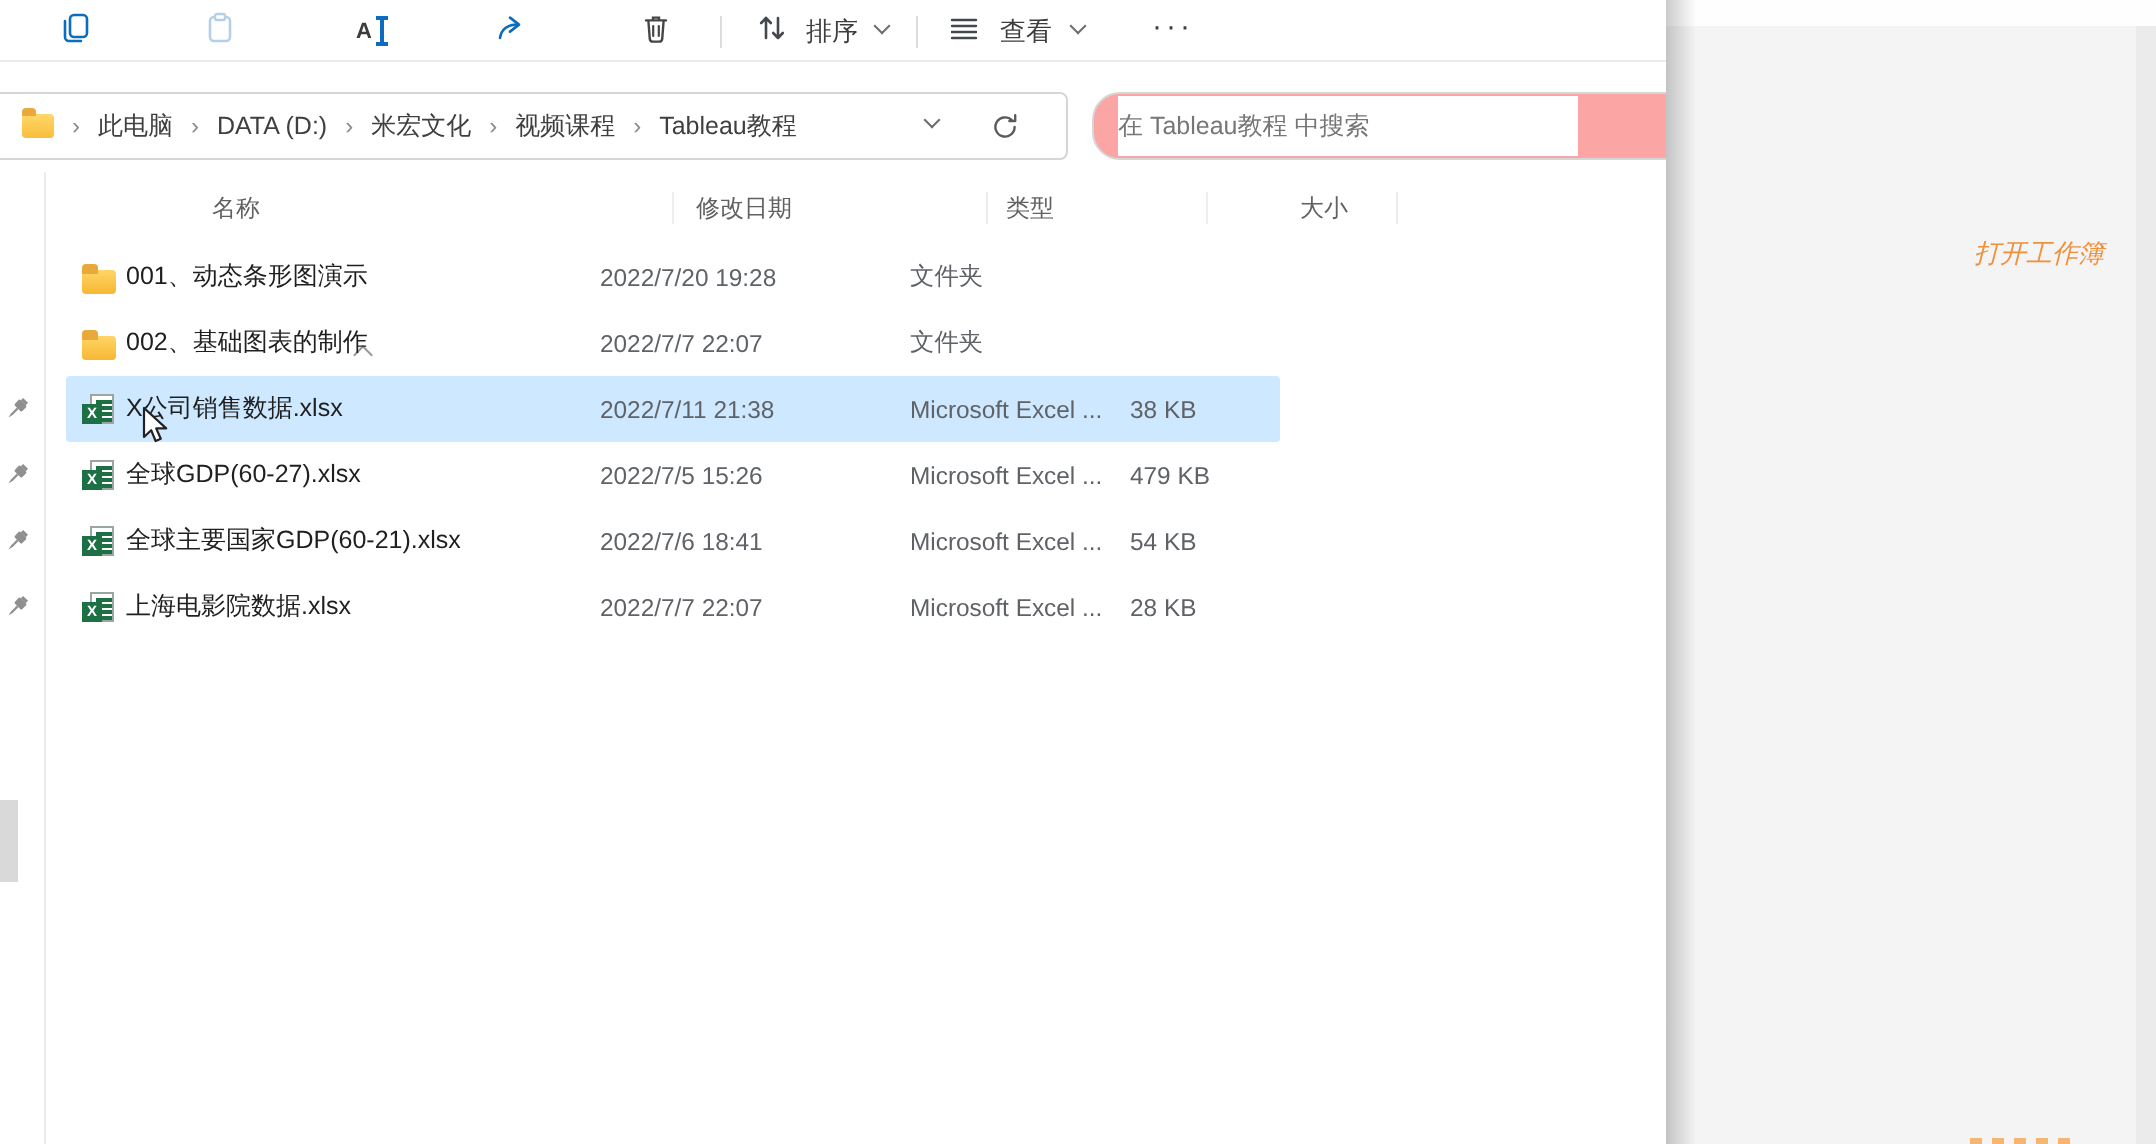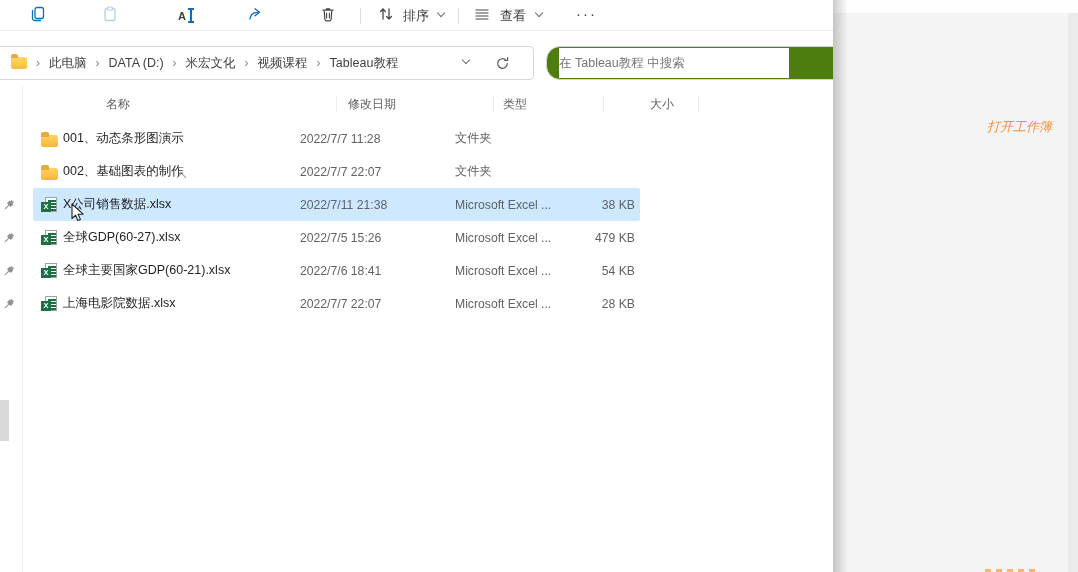--- a/index.html
+++ b/index.html
@@ -38,21 +38,21 @@
     align-items:center; padding-left:16px; }
   .crumb-sep { color:#8a8a8a; font-size:12px; margin:0 9px; }
   .crumb-item { font-size:12.5px; color:#3f3f3f; white-space:nowrap;text-align:center; }
   .mini-folder { position:relative; width:16px; height:12px; background:linear-gradient(#ffd869,#f9bd3c);
     border-radius:2px; flex:0 0 auto; }
   .mini-folder:before { content:""; position:absolute; left:0; top:-3px; width:7px; height:4px;
     background:#eaa93a; border-radius:2px 2px 0 0; }
   .addr-chevdown { position:absolute; left:468px; top:13px; }
   .refresh-ic { position:absolute; left:500px; top:9px; }
   .search-box { position:absolute; left:546px; top:0; width:320px; height:34px;
-    border:1px solid #d6d6d6; border-radius:14px; background:#4d7c0f; }
+    border:1px solid #d6d6d6; border-radius:14px; background:#fca5a5; }
   .search-box input { position:absolute; left:12px; top:1px; width:230px; height:30px;
     border:none; outline:none; font-size:12.5px; color:#444;
     font-family:"Liberation Sans","DejaVu Sans",sans-serif; }
   .search-box input::placeholder { color:#767676; opacity:1; }
   .search-ic { position:absolute; right:12px; top:9px; }
 
   
   .pin-strip-divider { position:absolute; left:22px; top:86px; bottom:0; width:1px; background:#ececec; }
   .pin { position:absolute; left:2px; width:14px; height:14px; }
   .nav-scroll-thumb { position:absolute; left:0; top:400px; width:9px; height:41px; background:#d9d9d9; }
@@ -77,21 +77,21 @@
     background:#e9a83a; border-radius:2px 2px 0 0; }
   .xl-page { position:absolute; left:4px; top:0; width:12px; height:15px; background:#fff;
     border:1px solid #9aa7a0; }
   .xl-page:before { content:""; position:absolute; left:1.5px; top:2.5px; width:8px; height:1.5px;
     background:#1d7044; box-shadow:0 3px 0 #1d7044, 0 6px 0 #1d7044, 0 9px 0 #1d7044; }
   .xl-box { position:absolute; left:0; top:5px; width:10px; height:10px; background:#1d7044;
     color:#fff; font-size:7.5px; font-weight:bold; text-align:center; line-height:10px; }
   .fname { width:237px; font-size:12.5px; color:#1f1f1f; white-space:nowrap; overflow:hidden; }
   .fdate { width:155px; font-size:12.2px; color:#5f6368; }
   .ftype { width:110px; font-size:12.2px; color:#5f6368; white-space:nowrap; overflow:hidden; }
-  .fsize { width:70px; font-size:12.2px; color:#5f6368; text-align:right; }
+  .fsize { width:70px; font-size:12.2px; color:#5f6368; text-align:left; }
 
   .cursor { position:absolute; left:71px; top:203px; z-index:60; }
 
   
   .tableau { position:absolute; left:833px; top:0; width:245px; height:572px; background:#f4f4f4; }
   .tableau .topwhite { position:absolute; left:0; top:0; right:0; height:13px; background:#fefefe; }
   .tableau .ledge-shadow { position:absolute; left:0; top:0; bottom:0; width:15px;
     background:linear-gradient(to right, rgba(0,0,0,0.20), rgba(0,0,0,0)); }
   .tableau .redge { position:absolute; right:0; top:13px; bottom:0; width:10px; background:#ebebeb; }
   .open-wb { position:absolute; right:26px; top:118px; font-size:13px; color:#f0913c; white-space:nowrap;font-style:italic; }
@@ -249,21 +249,21 @@
       <span class="col-div" style="left:288px"></span>
       <span class="col-div" style="left:445px"></span>
       <span class="col-div" style="left:555px"></span>
       <span class="col-div" style="left:650px"></span>
     </div>
 
     <div id="file-rows">
         <div class="row">
     <span class="ficon folder"></span>
     <span class="fname">001、动态条形图演示</span>
-    <span class="fdate">2022/7/7 11:28</span>
+    <span class="fdate">2022/7/20 19:28</span>
     <span class="ftype">文件夹</span>
     <span class="fsize"></span>
   </div>
         <div class="row">
     <span class="ficon folder"></span>
     <span class="fname">002、基础图表的制作</span>
     <span class="fdate">2022/7/7 22:07</span>
     <span class="ftype">文件夹</span>
     <span class="fsize"></span>
   </div>

